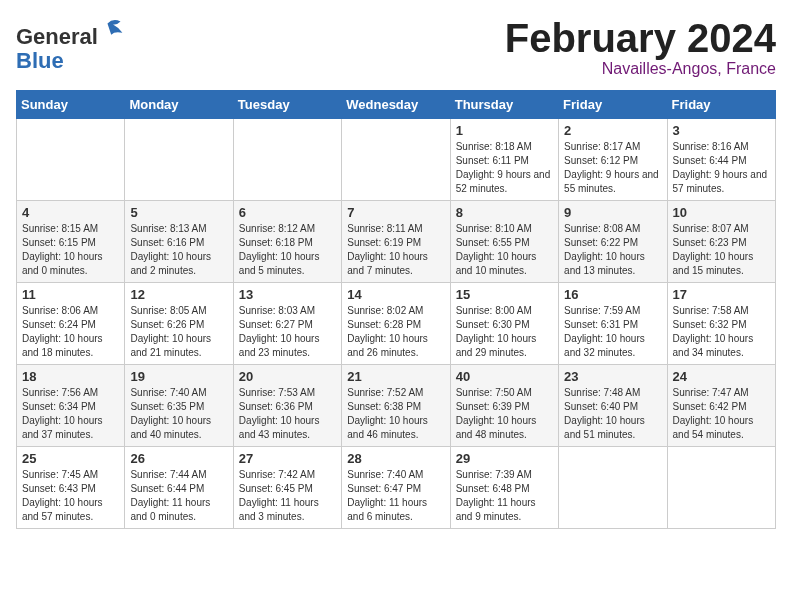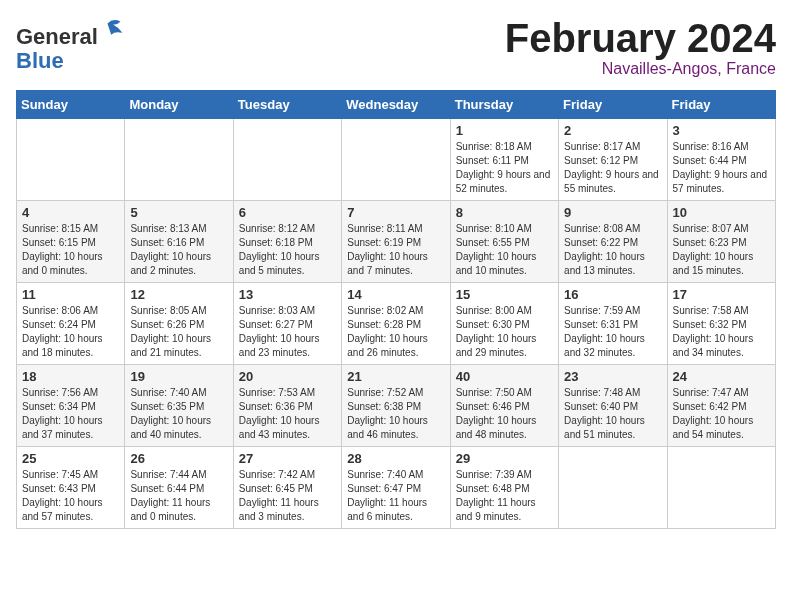--- a/index.html
+++ b/index.html
@@ -277,21 +277,21 @@
         <td>
           <span class="day-num">21</span>
           <div class="day-info">Sunrise: 7:52 AM
 Sunset: 6:38 PM
 Daylight: 10 hours
 and 46 minutes.</div>
         </td>
         <td>
           <span class="day-num">40</span>
           <div class="day-info">Sunrise: 7:50 AM
-Sunset: 6:46 PM
+Sunset: 6:39 PM
 Daylight: 10 hours
 and 48 minutes.</div>
         </td>
         <td>
           <span class="day-num">23</span>
           <div class="day-info">Sunrise: 7:48 AM
 Sunset: 6:40 PM
 Daylight: 10 hours
 and 51 minutes.</div>
         </td>

